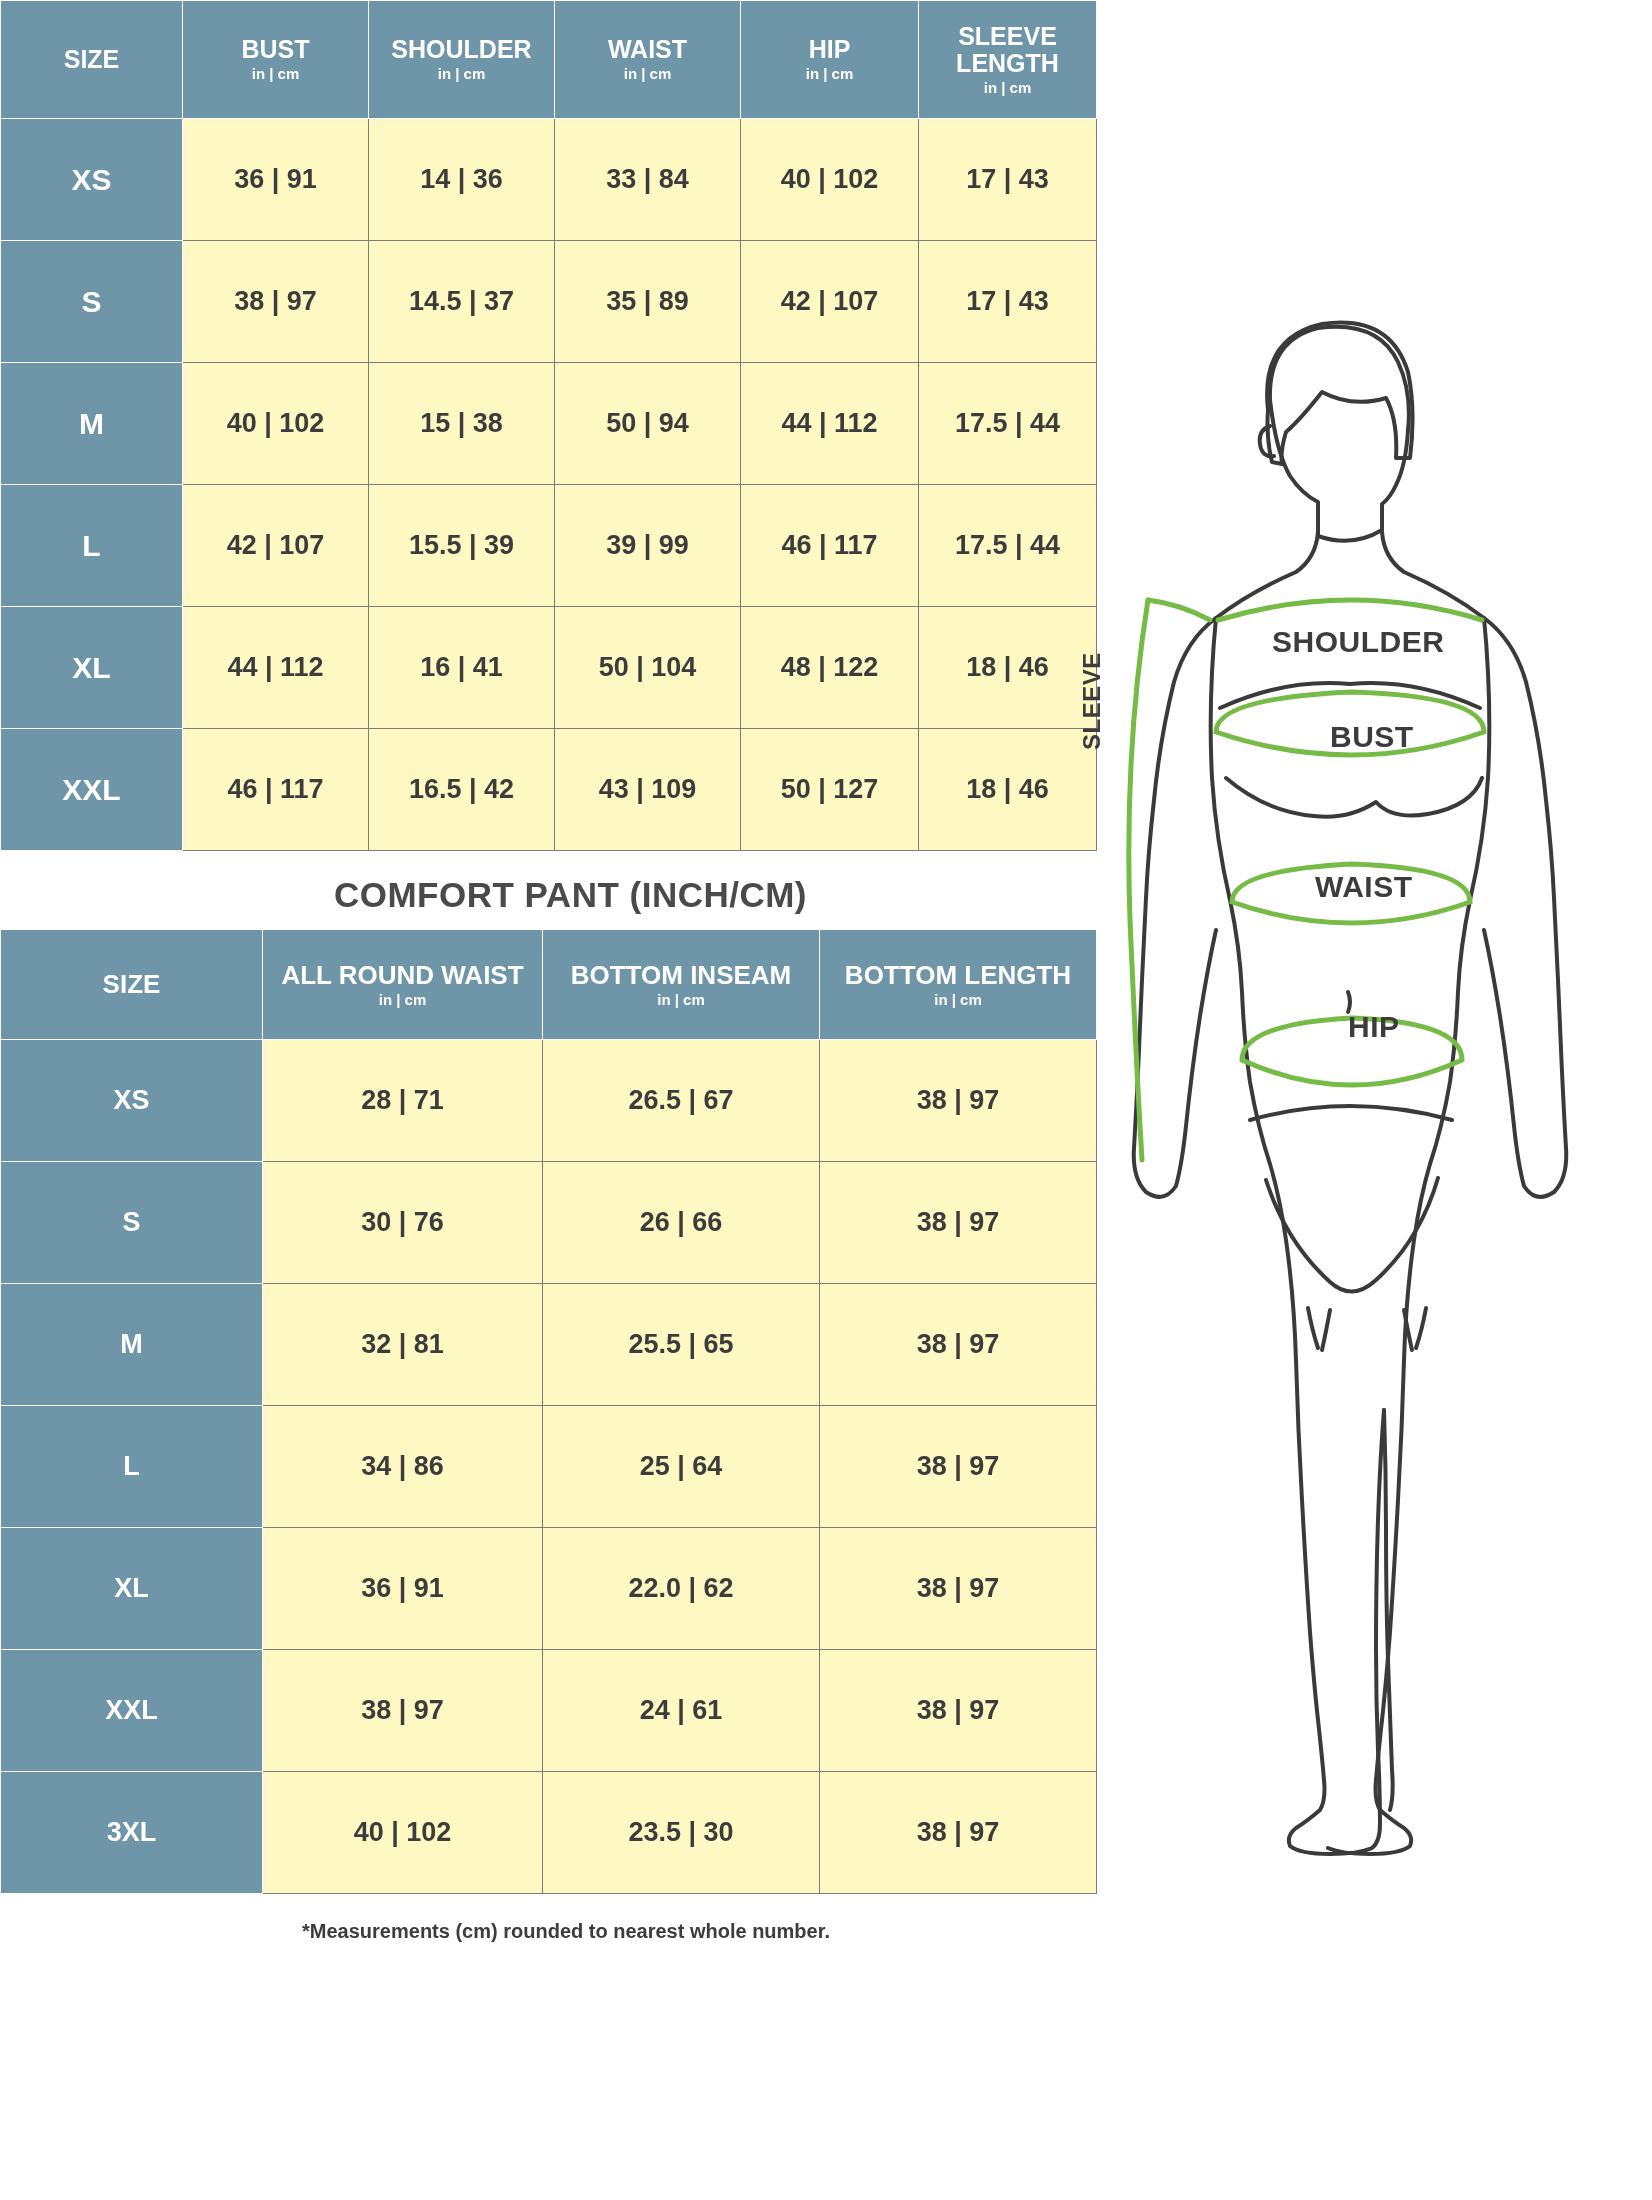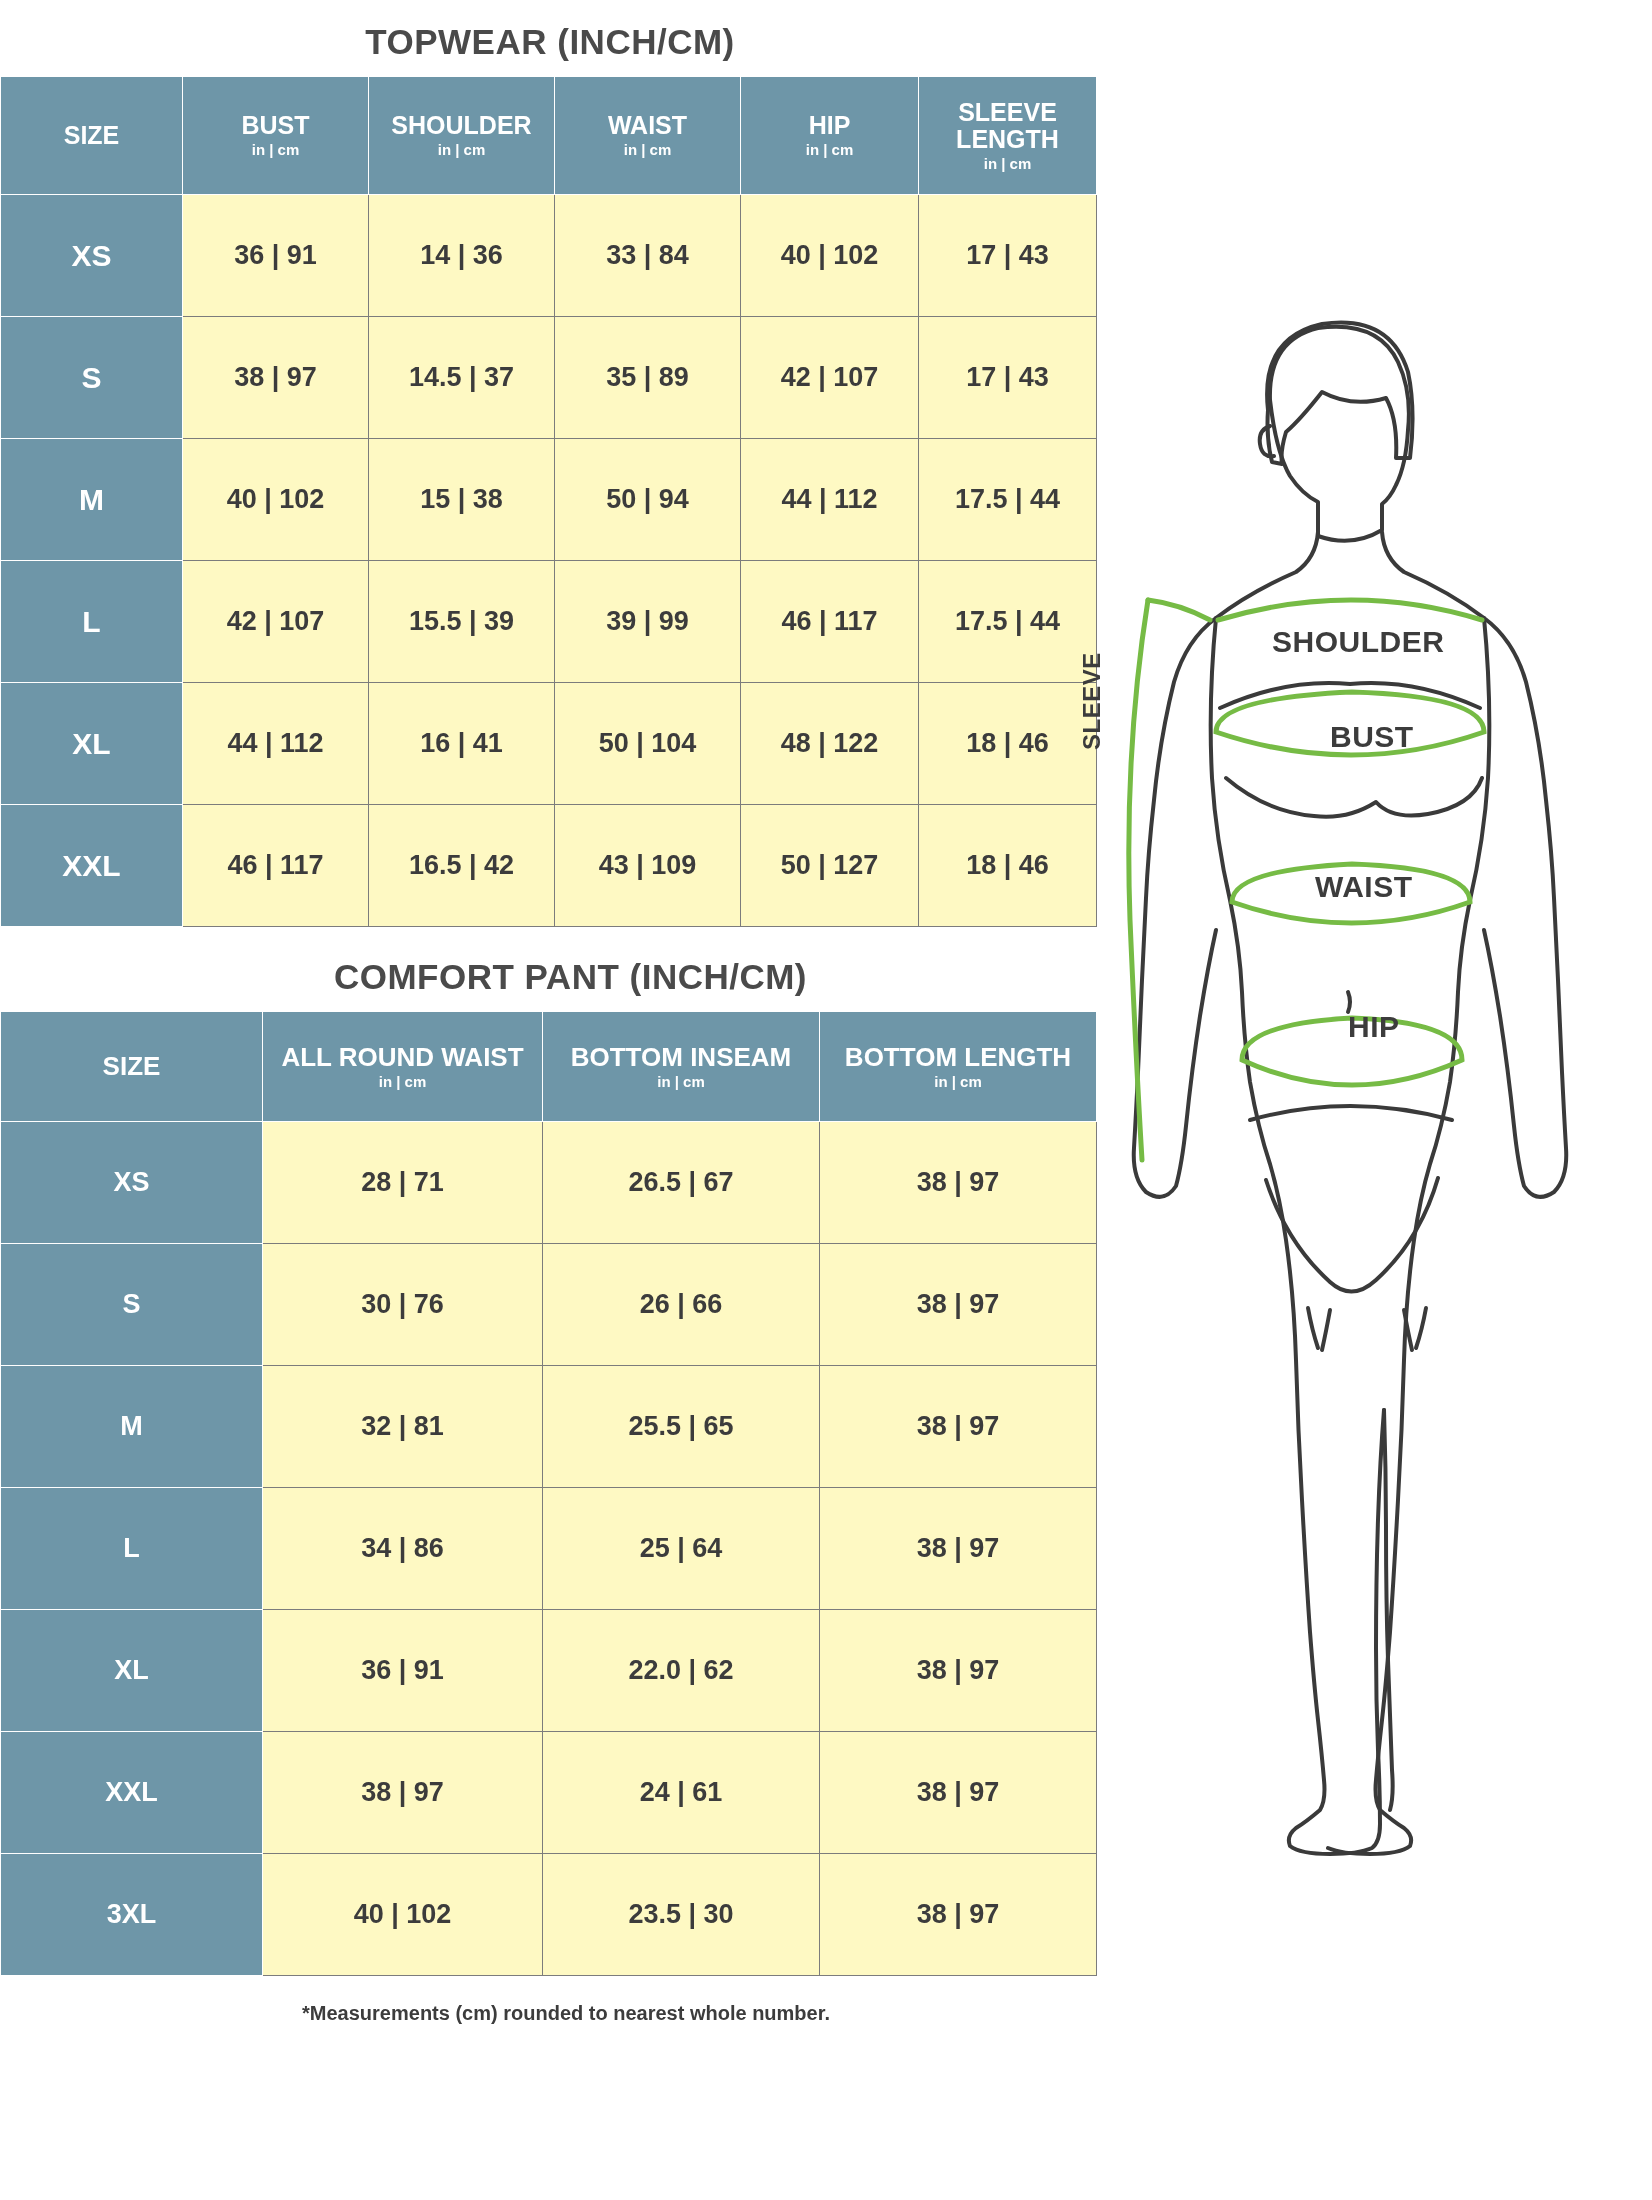--- a/index.html
+++ b/index.html
@@ -26,21 +26,21 @@
   }
 
   .section-title {
     text-align: center;
     font-size: 35px;
     font-weight: bold;
     color: #4a4a4a;
     letter-spacing: 0.5px;
     margin: 22px 0 14px 0;
   }
-  .section-title.second { margin-top: 30px; padding-left: 41px; }
+  .section-title.second { margin-top: 24px; padding-left: 41px; }
 
   table {
     border-collapse: collapse;
     table-layout: fixed;
   }
   table.topwear { width: 1096px; margin-left: 0; }
   table.pant { width: 1096px; margin-left: 0; }
 
   th, td {
     border: 1px solid #ffffff;
@@ -131,21 +131,20 @@
     transform-origin: left top;
   }
 </style>
 </head>
 <body>
 
 <div class="page">
 
   <div class="left-col">
 
-    <div class="section-title">TOPWEAR (INCH/CM)</div>
 
     <table class="topwear">
       <colgroup>
         <col style="width:182px">
           <col style="width:186px">
           <col style="width:186px">
         <col style="width:186px">
           <col style="width:178px">
           <col style="width:178px">
       </colgroup>

